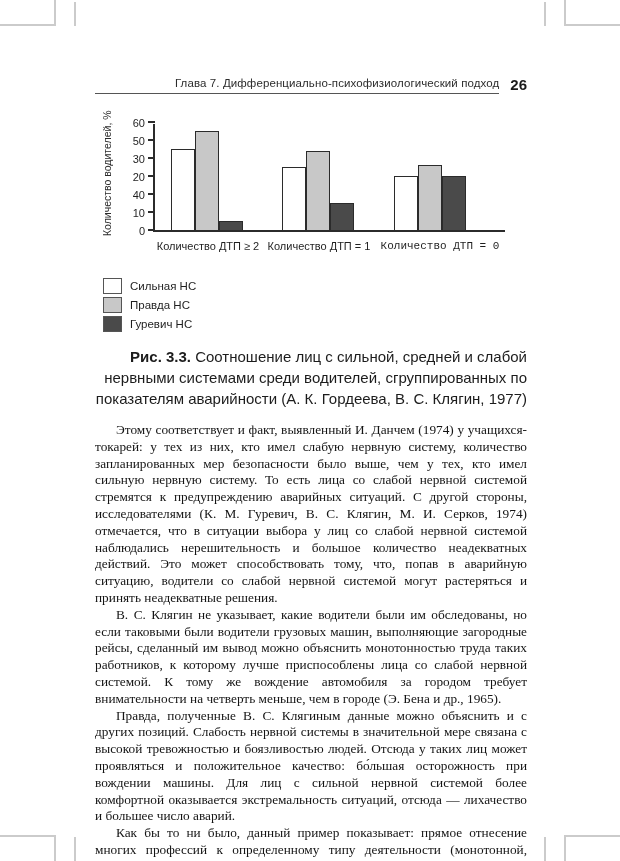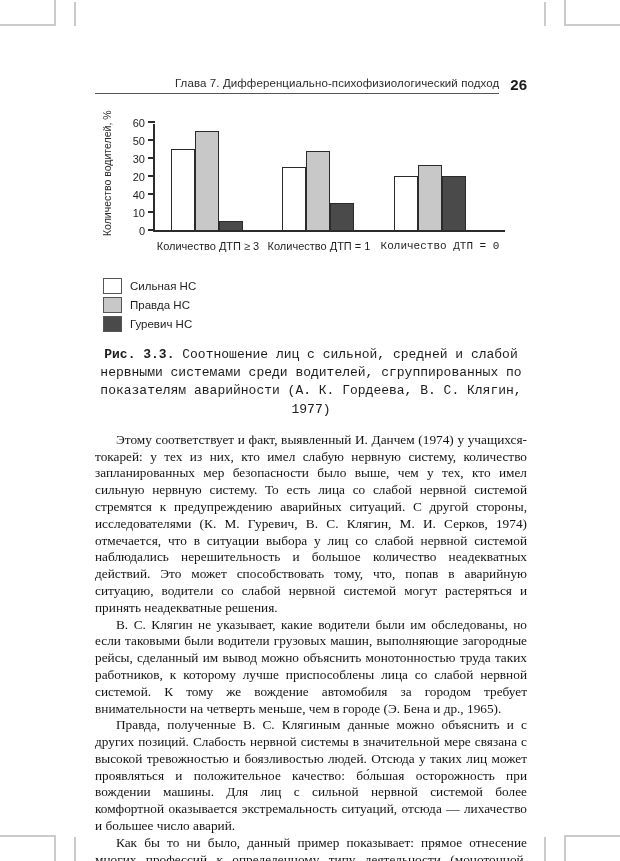--- a/index.html
+++ b/index.html
@@ -67,25 +67,24 @@
 
   
   .legend { margin-top: 12px; margin-left: 8px; }
   .legend-item { display: flex; align-items: center; margin-bottom: 3px; }
   .legend-swatch { width: 19px; height: 16px; border: 1px solid #555; margin-right: 8px; }
   .legend-label { font-size: 11.5px; color: #1f1f1f; }
 
   
   .caption {
     margin-top: 14px;
-    text-align: center;
-    font-size: 13px;
+    text-align: right;
+    font-size: 15px;
     line-height: 1.4;
     color: #1c1c1c;
-    font-family: Liberation Mono, monospace;
   }
   .caption b { font-weight: bold; }
 
   
   .body-text {
     margin-top: 13px;
     font-family: "Liberation Serif", serif;
     font-size: 13.3px;
     line-height: 16.8px;
     text-align: justify;
@@ -131,21 +130,21 @@
         <div class="ytick-label" style="bottom: 65px;">30</div>
         <div class="ytick" style="bottom: 89px;"></div>
         <div class="ytick-label" style="bottom: 83px;">50</div>
         <div class="ytick" style="bottom: 107px;"></div>
         <div class="ytick-label" style="bottom: 101px;">60</div>
         <div class="bar-group" style="left: 16px;">
           <div class="bar" style="height: 81px; background: rgb(255, 255, 255);"></div>
           <div class="bar" style="height: 99px; background: rgb(200, 200, 200);"></div>
           <div class="bar" style="height: 9px; background: rgb(74, 74, 74);"></div>
         </div>
-        <div class="cat-label" style="left: -22px;">Количество ДТП ≥ 3</div>
+        <div class="cat-label" style="left: -22px;">Количество ДТП ≥ 2</div>
         <div class="bar-group" style="left: 127px;">
           <div class="bar" style="height: 63px; background: rgb(255, 255, 255);"></div>
           <div class="bar" style="height: 79.2px; background: rgb(200, 200, 200);"></div>
           <div class="bar" style="height: 27px; background: rgb(74, 74, 74);"></div>
         </div>
         <div class="cat-label" style="left: 89px;">Количество ДТП = 1</div>
         <div class="bar-group" style="left: 239px;">
           <div class="bar" style="height: 54px; background: rgb(255, 255, 255);"></div>
           <div class="bar" style="height: 64.8px; background: rgb(200, 200, 200);"></div>
           <div class="bar" style="height: 54px; background: rgb(74, 74, 74);"></div>

